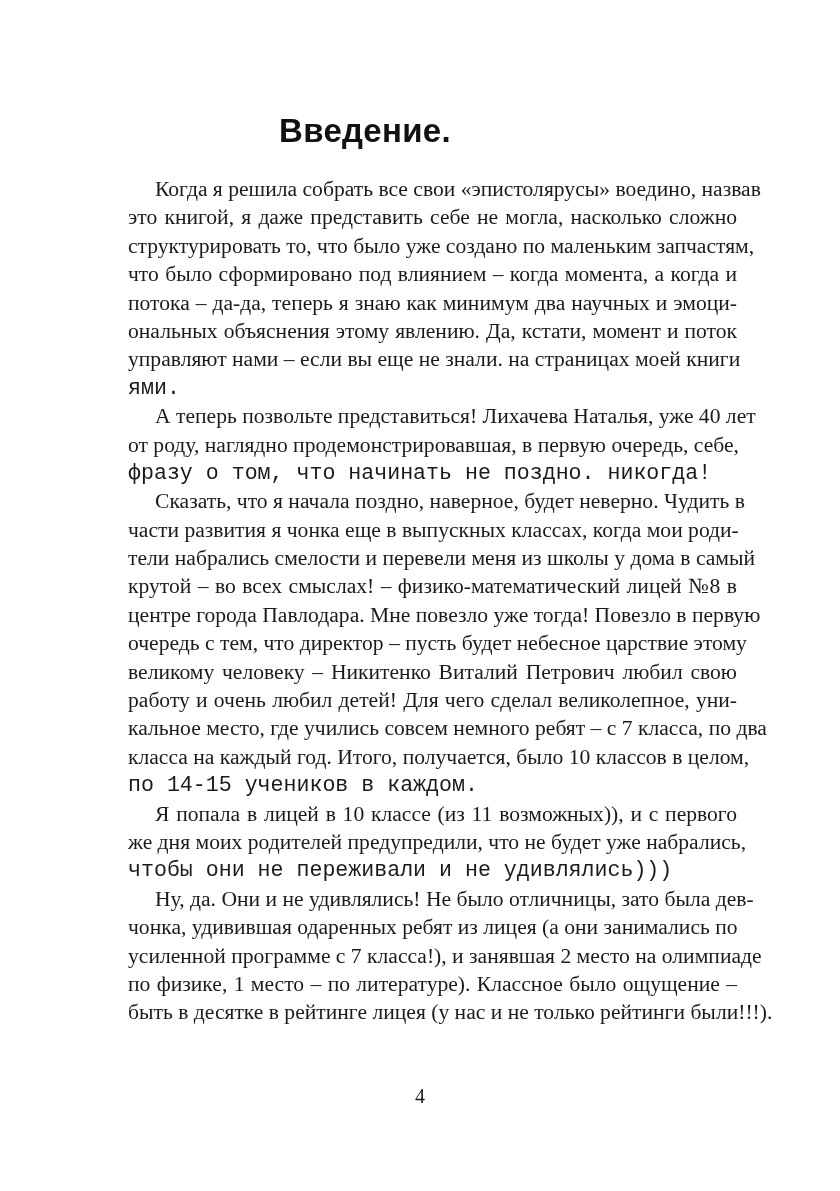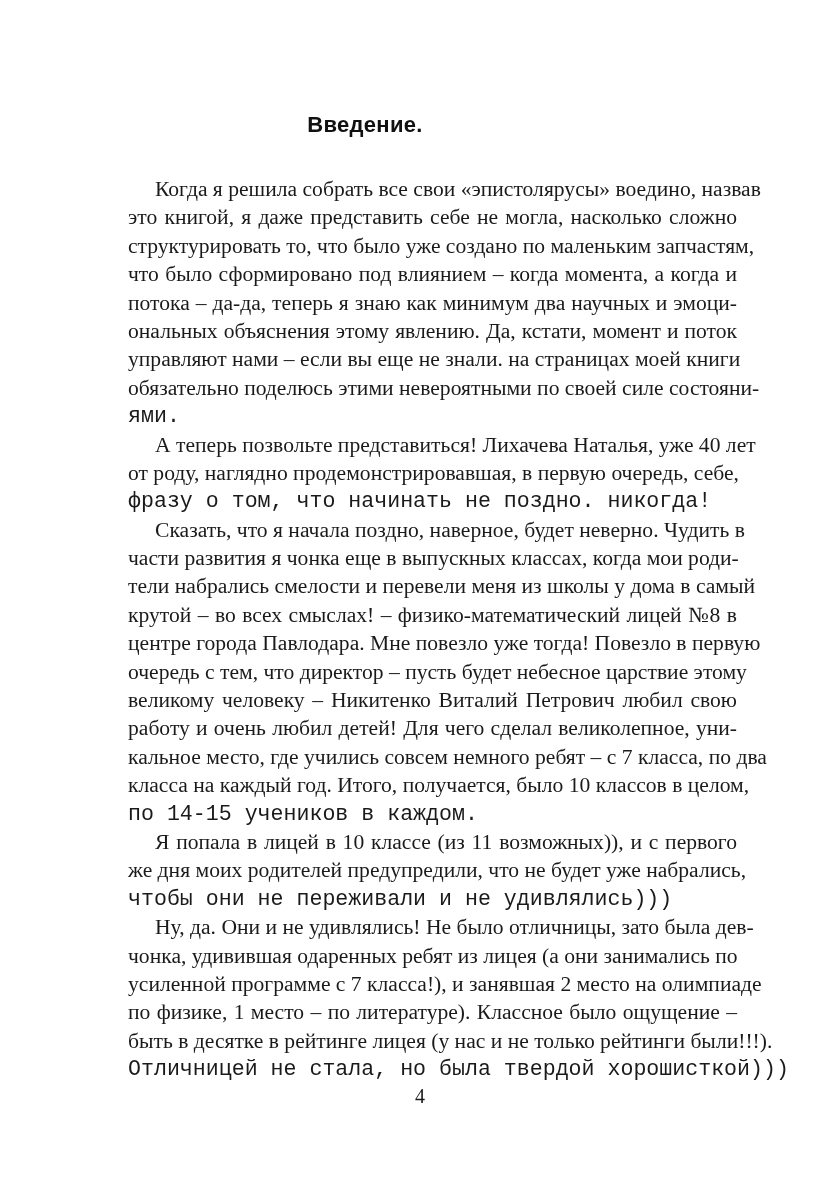--- a/index.html
+++ b/index.html
@@ -2,21 +2,21 @@
 <html><head>
   <meta charset="utf-8">
   <style>
     html, body { margin: 0; padding: 0; background: #ffffff; }
     body { width: 840px; height: 1191px; position: relative; overflow: hidden; }
     .page { position: absolute; left: 0; top: 0; width: 840px; height: 1191px; background: #fff; }
     .title {
       position: absolute; left: 0; width: 730px; top: 112px;
       text-align: center;
       font-family: "Liberation Sans", sans-serif;
-      font-weight: bold; font-size: 22px; color: #111;
+      font-weight: bold; font-size: 33px; color: #111;
       letter-spacing: 0.3px;
     }
     .body-text {
       position: absolute; left: 104px; top: 175px; width: 633px;
       font-family: "Liberation Serif", serif;
       font-size: 21.6px; color: #1a1a1a;
     }
     .line {
       display: block; height: 28.4px; line-height: 28.4px;
       text-align: justify; text-align-last: justify;
@@ -37,21 +37,20 @@
   <div class="title">Введение.</div>
   <div class="body-text" id="body-text">
       <div>
         <span class="line indent">Когда я решила собрать все свои «эпистолярусы» воедино, назвав</span>
         <span class="line">это книгой, я даже представить себе не могла, насколько сложно</span>
         <span class="line">структурировать то, что было уже создано по маленьким запчастям,</span>
         <span class="line">что было сформировано под влиянием – когда момента, а когда и</span>
         <span class="line">потока – да-да, теперь я знаю как минимум два научных и эмоци-</span>
         <span class="line">ональных объяснения этому явлению. Да, кстати, момент и поток</span>
         <span class="line">управляют нами – если вы еще не знали. на страницах моей книги</span>
-        <span class="line">обязательно поделюсь этими невероятными по своей силе состояни-</span>
         <span class="line last">ями.</span>
       </div>
       <div>
         <span class="line indent">А теперь позвольте представиться! Лихачева Наталья, уже 40 лет</span>
         <span class="line">от роду, наглядно продемонстрировавшая, в первую очередь, себе,</span>
         <span class="line last">фразу о том, что начинать не поздно. никогда!</span>
       </div>
       <div>
         <span class="line indent">Сказать, что я начала поздно, наверное, будет неверно. Чудить в</span>
         <span class="line">части развития я чонка еще в выпускных классах, когда мои роди-</span>
@@ -69,17 +68,16 @@
         <span class="line indent">Я попала в лицей в 10 классе (из 11 возможных)), и с первого</span>
         <span class="line">же дня моих родителей предупредили, что не будет уже набрались,</span>
         <span class="line last">чтобы они не переживали и не удивлялись)))</span>
       </div>
       <div>
         <span class="line indent">Ну, да. Они и не удивлялись! Не было отличницы, зато была дев-</span>
         <span class="line">чонка, удивившая одаренных ребят из лицея (а они занимались по</span>
         <span class="line">усиленной программе с 7 класса!), и занявшая 2 место на олимпиаде</span>
         <span class="line">по физике, 1 место – по литературе). Классное было ощущение –</span>
         <span class="line">быть в десятке в рейтинге лицея (у нас и не только рейтинги были!!!).</span>
-        <span class="line last">Отличницей не стала, но была твердой хорошисткой)))</span>
       </div>
     </div>
   <div class="page-number">4</div>
 </div>
 
 </body></html>

